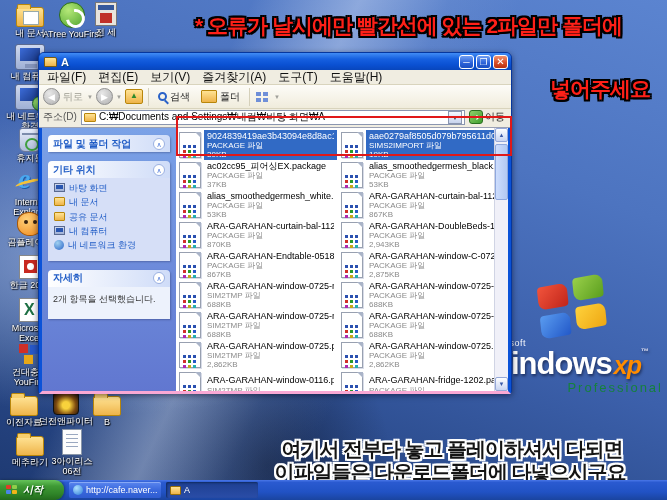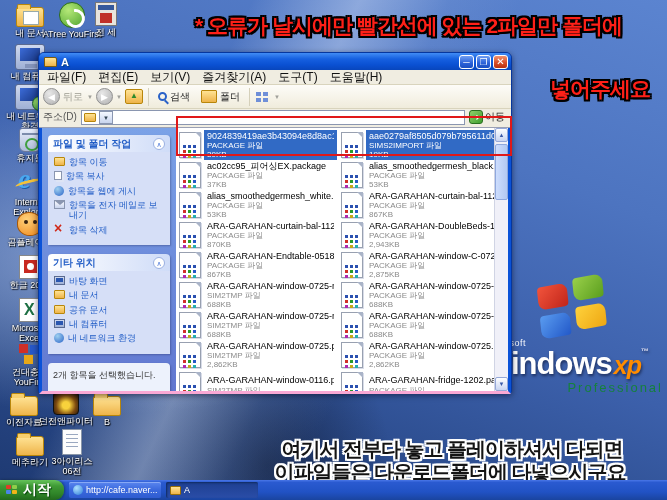--- a/index.html
+++ b/index.html
@@ -183,21 +183,21 @@
 
   
   #red-box { left:176px; top:116px; width:336px; height:40px; border:2px solid #e01818; z-index:30; pointer-events:none; }
 
   
   #taskbar { left:0; bottom:0; width:667px; height:20px; background:linear-gradient(180deg,#4a77e8 0%,#2a5ad0 12%,#2152c4 60%,#1a449f 100%); display:flex; align-items:stretch; z-index:40; }
   #start-btn { width:64px; display:flex; align-items:center; gap:4px; padding:0 8px 0 6px; border-radius:0 9px 9px 0;
     background:linear-gradient(180deg,#66c35a 0%,#3f9a35 30%,#2f8428 70%,#226a1d 100%); box-shadow:1px 0 3px rgba(0,20,0,.4); cursor:pointer; }
   .start-flag { width:13px; height:12px; position:relative; }
   .start-flag::before { content:""; position:absolute; left:0; top:1px; width:5px; height:4px; background:#e03c28; box-shadow:6px 0 0 #8fce4a, 0 5px 0 #4a84e8, 6px 5px 0 #f0b418; border-radius:1px; }
-  #start-btn span { color:#fff; font-size:14px; font-weight:bold; text-shadow:1px 1px 1px #06410a; }
+  #start-btn span { color:#fff; font-size:10px; font-weight:bold; font-style:italic; text-shadow:1px 1px 1px #06410a; }
   .tb-task { width:92px; margin:2px 0 2px 5px; border-radius:2px; display:flex; align-items:center; gap:3px; padding:0 4px;
     background:linear-gradient(180deg,#5a86ef,#3a68dd 50%,#2f5cd0); box-shadow:inset 0 1px 0 #87a8f5; cursor:pointer; }
   .tb-task.active { background:linear-gradient(180deg,#1e3f90,#2a4da8); box-shadow:inset 1px 1px 2px #102a60; }
   .tb-task .tlabel { color:#fff; font-size:9px; white-space:nowrap; overflow:hidden; }
   .tico { width:11px; height:9px; flex-shrink:0; }
   .tico.folder { background:linear-gradient(#ffe394,#eeb44a); border:1px solid #9a7008; border-radius:1px; }
   .tico.ie { border-radius:50%; width:10px; height:10px; background:radial-gradient(circle at 35% 30%,#aee0ff,#2a7ad8); }
   #tray { margin-left:auto; display:flex; align-items:center; gap:3px; padding:0 6px 0 8px;
     background:linear-gradient(180deg,#3a6ae0,#2255c8 60%,#1a449f); border-left:1px solid #6f94f0; box-shadow:inset 2px 0 2px rgba(10,30,90,.5); }
   .tray-ico { width:9px; height:9px; border-radius:2px; cursor:pointer; }
@@ -350,61 +350,35 @@
       <span>폴더</span>
     </div>
     <div class="tb-sep"></div>
     <div class="tb-views"></div>
     <div class="tb-drop">▼</div>
   </div>
   <div class="addrbar">
     <div class="addr-label">주소(D)</div>
     <div class="addr-box">
       <div class="addr-folder"></div>
+      <div class="addr-text">C:₩Documents and Settings₩내컴₩바탕 화면₩A</div>
       <div class="addr-dd">▼</div>
     </div>
     <div class="go-btn">
       <div class="go-circle">➜</div>
       <span>이동</span>
     </div>
   </div>
   <div class="client">
     <div class="taskpane">
       <div class="tp-box">
         <div class="tp-head">
           <span>파일 및 폴더 작업</span>
           <div class="tp-chev">∧</div>
         </div>
-        <div class="tp-body">
-
-            <div class="tp-item">
-              <div class="mini mini-move"></div>
-              <span>항목 이동</span>
-            </div>
-
-            <div class="tp-item">
-              <div class="mini mini-copy"></div>
-              <span>항목 복사</span>
-            </div>
-
-            <div class="tp-item">
-              <div class="mini mini-web"></div>
-              <span>항목을 웹에 게시</span>
-            </div>
-
-            <div class="tp-item">
-              <div class="mini mini-mail"></div>
-              <span>항목을 전자 메일로 보내기</span>
-            </div>
-
-            <div class="tp-item">
-              <div class="mini mini-del"></div>
-              <span>항목 삭제</span>
-            </div>
-          </div>
       </div>
       <div class="tp-box">
         <div class="tp-head">
           <span>기타 위치</span>
           <div class="tp-chev">∧</div>
         </div>
         <div class="tp-body">
 
             <div class="tp-item">
               <div class="mini mini-desktop"></div>
@@ -426,20 +400,24 @@
               <span>내 컴퓨터</span>
             </div>
 
             <div class="tp-item">
               <div class="mini mini-net"></div>
               <span>내 네트워크 환경</span>
             </div>
           </div>
       </div>
       <div class="tp-box">
+        <div class="tp-head">
+          <span>자세히</span>
+          <div class="tp-chev">∧</div>
+        </div>
         <div class="tp-detail">
           <p>2개 항목을 선택했습니다.</p>
 
         </div>
       </div>
     </div>
     <div class="filelist">
       <div class="fgrid">
 
           <div class="ftile selected">

